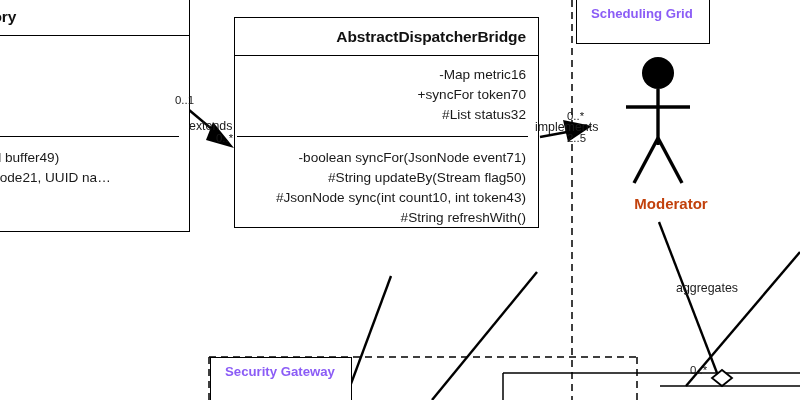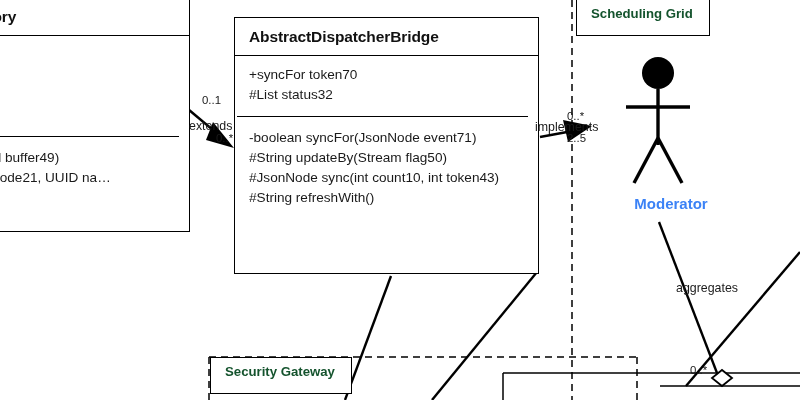--- a/index.html
+++ b/index.html
@@ -29,49 +29,49 @@
     font-size:13.6px;line-height:20px;white-space:nowrap;color:#1a1a1a;
   }
 
   
   #class-abstract-factory{
     left:-78px;top:0px;width:268px;height:232px;border-top:none;
   }
   #class-abstract-factory .title{padding-top:8px;}
 
   #class-dispatcher-bridge{
-    left:234px;top:17px;width:305px;height:257px;
+    left:234px;top:17px;width:305px;height:211px;text-align:right;
   }
 
   
   .frame-label{
     position:absolute;background:#ffffff;border:1.5px solid #000000;
     font-weight:bold;font-size:13.2px;white-space:nowrap;
-    padding:6px 16px 14px 14px;box-sizing:border-box;z-index:4;
-    color:#14532d;
+    padding:6px 16px 22px 14px;box-sizing:border-box;z-index:4;
+    color:#8b5cf6;
   }
   #frame-scheduling-grid-label{left:576px;top:0px;border-top:none;}
   #frame-security-gateway-label{left:210px;top:357px;}
 
   
   .actor{position:absolute;z-index:3;}
   #actor-moderator{left:616px;top:55px;width:110px;height:165px;}
   .actor-name{
     position:absolute;left:0;top:140px;width:110px;text-align:center;
-    font-weight:bold;font-size:15px;white-space:nowrap;color:#3b82f6;
+    font-weight:bold;font-size:15px;white-space:nowrap;color:#c2410c;
   }
 
   
   .edge-label{
     position:absolute;font-size:12.4px;white-space:nowrap;z-index:5;
     color:#1a1a1a;
   }
   .mult{font-size:11.4px;}
   #lbl-extends{left:189px;top:119px;}
-  #lbl-extends-src{left:202px;top:94px;}
+  #lbl-extends-src{left:175px;top:94px;}
   #lbl-extends-tgt{left:216px;top:132px;}
   #lbl-implements{left:535px;top:120px;}
   #lbl-implements-src{left:567px;top:110px;}
   #lbl-implements-tgt{left:543px;top:132px;margin-left:24px;}
   #lbl-aggregates{left:656px;top:281px;margin-left:20px;}
   #lbl-aggregates-mult{left:690px;top:364px;}
 </style>
 </head>
 <body>
 
@@ -137,20 +137,21 @@
     <div class="sep"></div>
     <div class="compartment methods">
       <div class="member">…Optional buffer49)</div>
       <div class="member">…n(Map code21, UUID na…</div>
     </div>
   </div>
 
   <div class="uml-class" id="class-dispatcher-bridge">
     <div class="title">AbstractDispatcherBridge</div>
     <div class="compartment attributes">
+      <div class="member">-Map metric16</div>
       <div class="member">+syncFor token70</div>
       <div class="member">#List status32</div>
     </div>
     <div class="sep"></div>
     <div class="compartment methods">
       <div class="member">-boolean syncFor(JsonNode event71)</div>
       <div class="member">#String updateBy(Stream flag50)</div>
       <div class="member">#JsonNode sync(int count10, int token43)</div>
       <div class="member">#String refreshWith()</div>
     </div>

